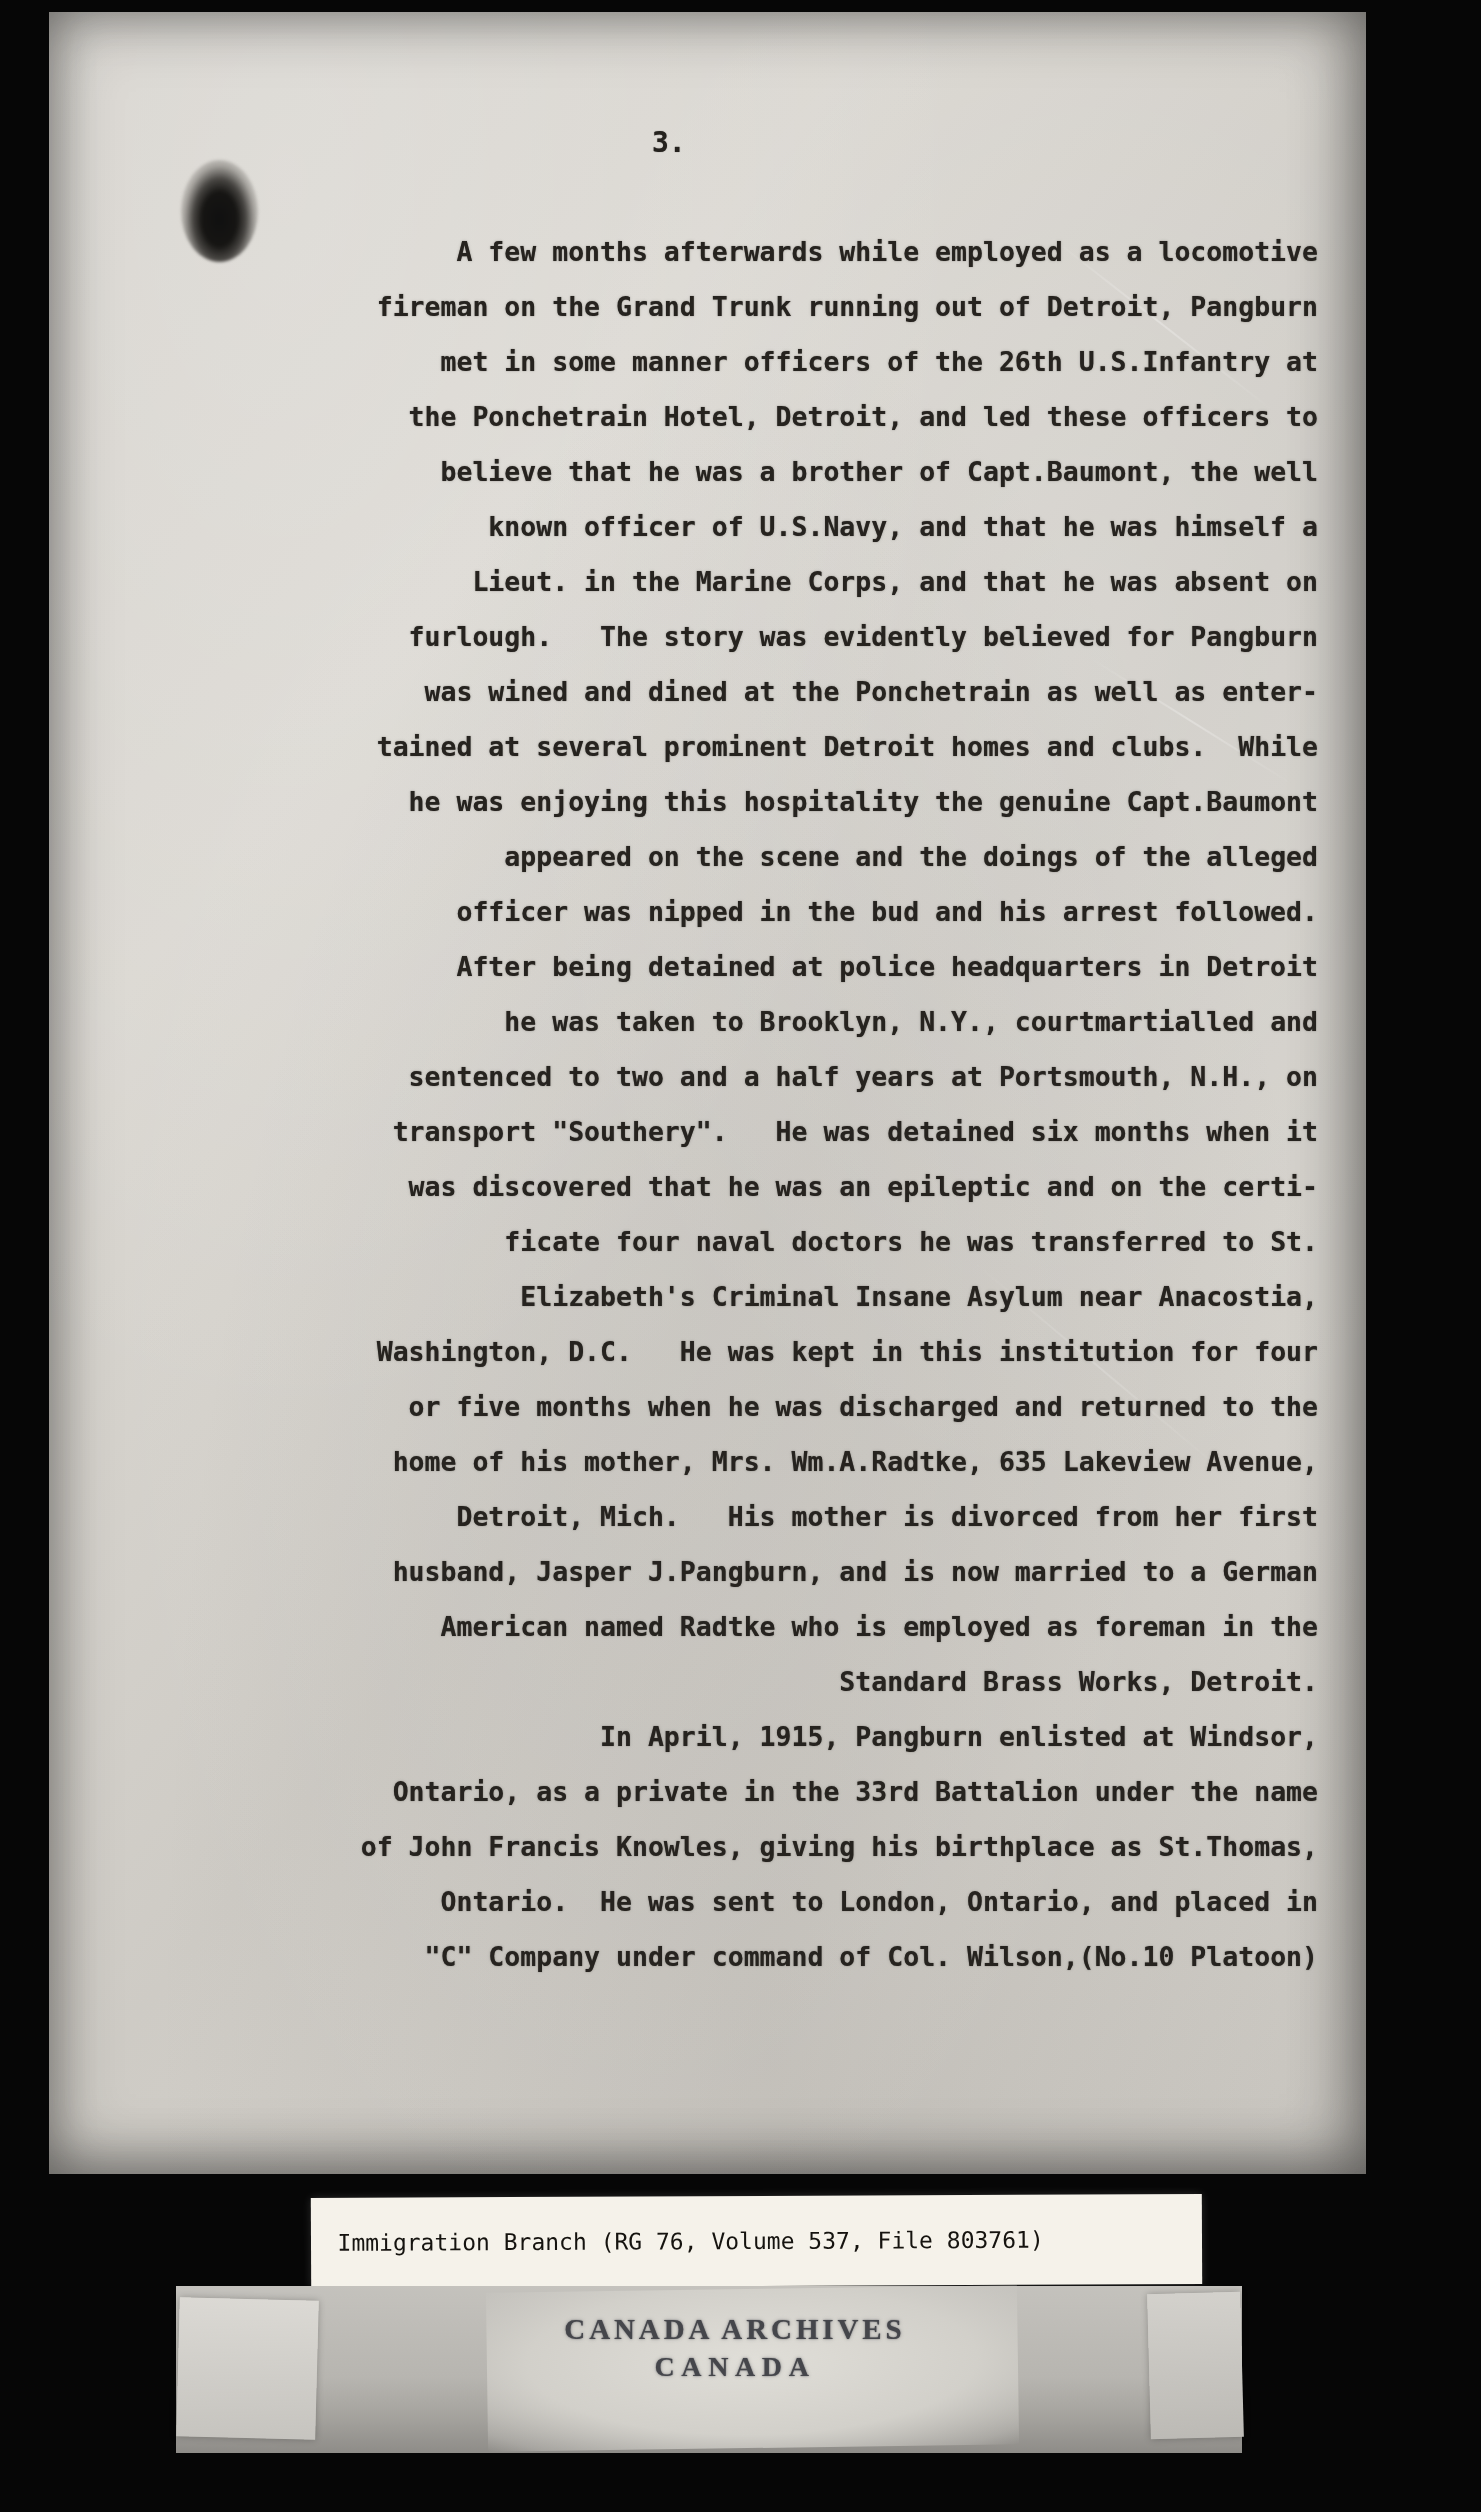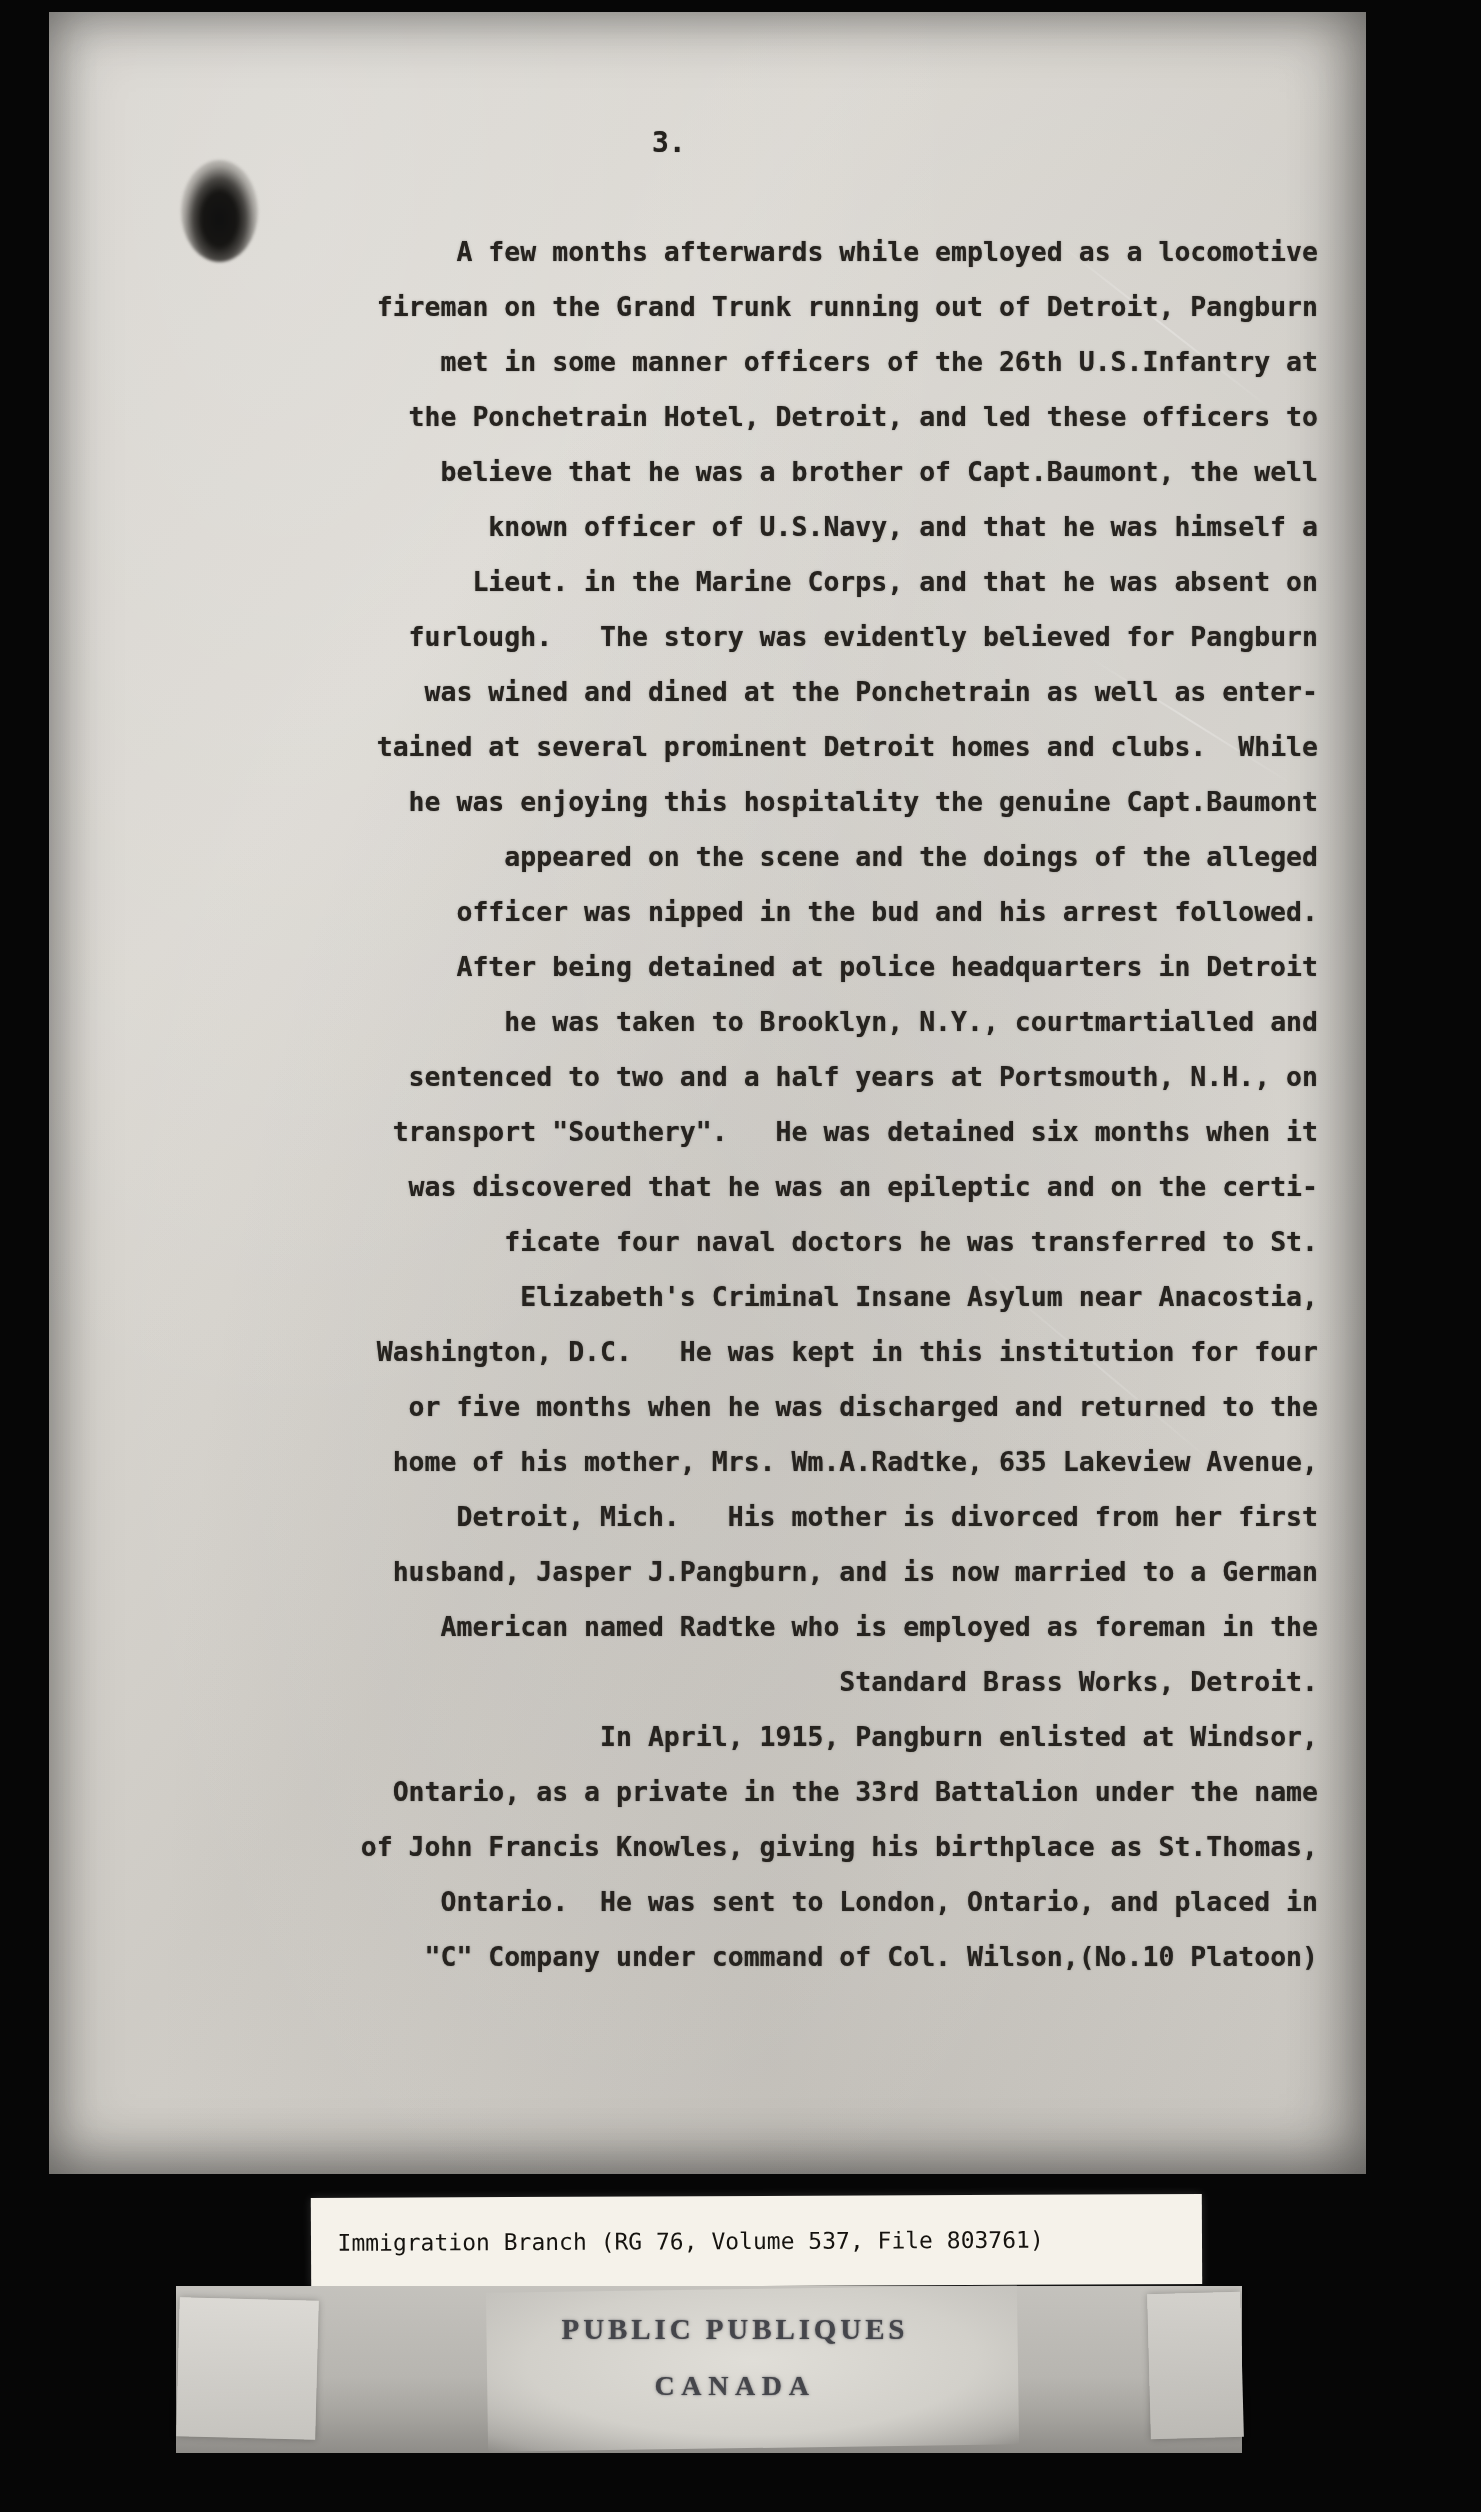--- a/index.html
+++ b/index.html
@@ -158,21 +158,20 @@
     text-shadow: 0 0 1.7px rgba(64,65,72,0.75), 0 0 4.4px rgba(64,65,72,0.25);
   }
   .stamp-line {
     font-size: 29px;
     line-height: 38px;
     letter-spacing: 3.9px;
   }
   .stamp-line-3 {
     font-size: 28px;
     letter-spacing: 6.6px;
-    margin-top: 19px;
   }
 </style>
 </head>
 <body>
 
 <div class="scan">
 
   <div class="paper">
     <div class="hole"></div>
     <div class="scratch scratch-1"></div>
@@ -220,18 +219,18 @@
   <div class="footer-label">
     <span>Immigration Branch (RG 76, Volume 537, File 803761)</span>
   </div>
 
   <div class="tape-strip"></div>
   <div class="tape tape-left"></div>
   <div class="tape tape-right"></div>
   <div class="tape-center"></div>
 
   <div class="stamp">
-    <div class="stamp-line stamp-line-1">PUBLIC PUBLIQUES</div>
+    <div class="stamp-line stamp-line-1">CANADA ARCHIVES</div>
     <div class="stamp-line stamp-line-3">CANADA</div>
   </div>
 
 </div>
 
 
 </body></html>

